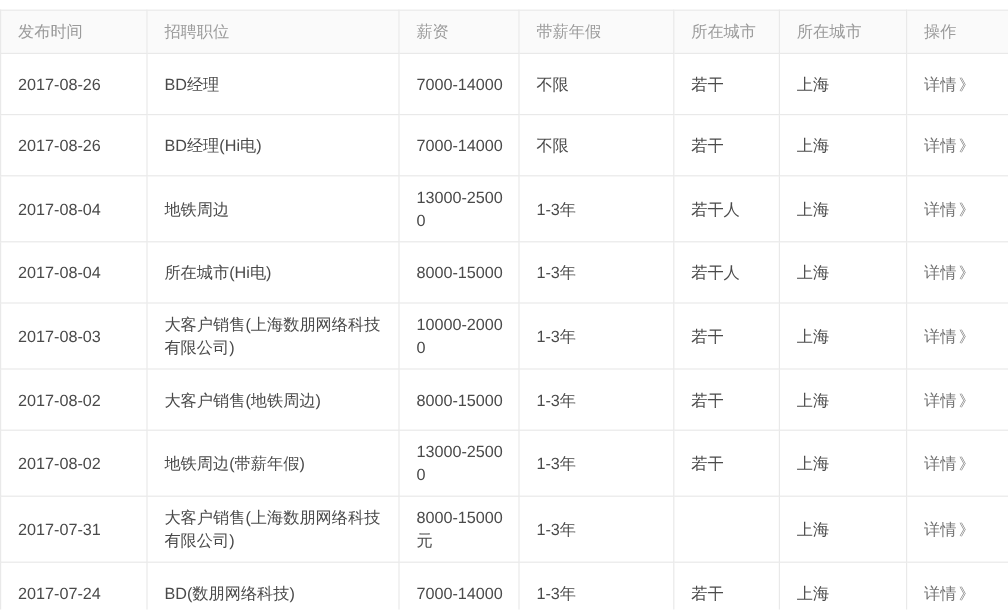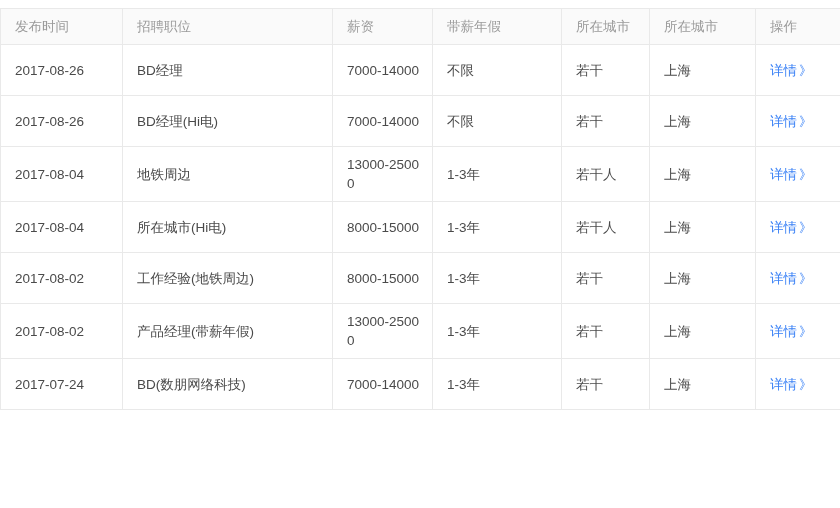--- a/index.html
+++ b/index.html
@@ -43,21 +43,21 @@
     background: #fafafa;
     color: #9b9b9b;
     height: 32px;
     font-size: 13.5px;
   }
   table.job-table tbody td {
     background: #ffffff;
     color: #4a4a4a;
   }
   .detail-link {
-    color: #3b82f6;
+    color: #737373;
     text-decoration: none;
     cursor: pointer;
     white-space: nowrap;
     font-size: 13.5px;
   }
   .chev { font-size: 13px; padding-left: 2px; }
 
   
   col.c0 { width: 122px; }
   col.c1 { width: 210px; }
@@ -125,34 +125,52 @@
         <tr class="row-tall">
           <td>2017-08-04</td>
           <td>所在城市(Hi电)</td>
           <td>8000-15000</td>
           <td>1-3年</td>
           <td>若干人</td>
           <td>上海</td>
           <td><a class="detail-link"><span>详情</span><span class="chev">》</span></a></td>
         </tr>
         <tr class="row-tall">
+          <td>2017-08-03</td>
+          <td>大客户销售(上海数朋网络科技有限公司)</td>
+          <td>10000-20000</td>
+          <td>1-3年</td>
+          <td>若干</td>
+          <td>上海</td>
+          <td><a class="detail-link"><span>详情</span><span class="chev">》</span></a></td>
+        </tr>
+        <tr class="row-tall">
           <td>2017-08-02</td>
-          <td>工作经验(地铁周边)</td>
+          <td>大客户销售(地铁周边)</td>
           <td>8000-15000</td>
           <td>1-3年</td>
           <td>若干</td>
           <td>上海</td>
           <td><a class="detail-link"><span>详情</span><span class="chev">》</span></a></td>
         </tr>
         <tr class="row-tall">
           <td>2017-08-02</td>
-          <td>产品经理(带薪年假)</td>
+          <td>地铁周边(带薪年假)</td>
           <td>13000-25000</td>
           <td>1-3年</td>
           <td>若干</td>
+          <td>上海</td>
+          <td><a class="detail-link"><span>详情</span><span class="chev">》</span></a></td>
+        </tr>
+        <tr class="row-tall">
+          <td>2017-07-31</td>
+          <td>大客户销售(上海数朋网络科技有限公司)</td>
+          <td>8000-15000元</td>
+          <td>1-3年</td>
+          <td></td>
           <td>上海</td>
           <td><a class="detail-link"><span>详情</span><span class="chev">》</span></a></td>
         </tr>
         <tr class="row-tall">
           <td>2017-07-24</td>
           <td>BD(数朋网络科技)</td>
           <td>7000-14000</td>
           <td>1-3年</td>
           <td>若干</td>
           <td>上海</td>

